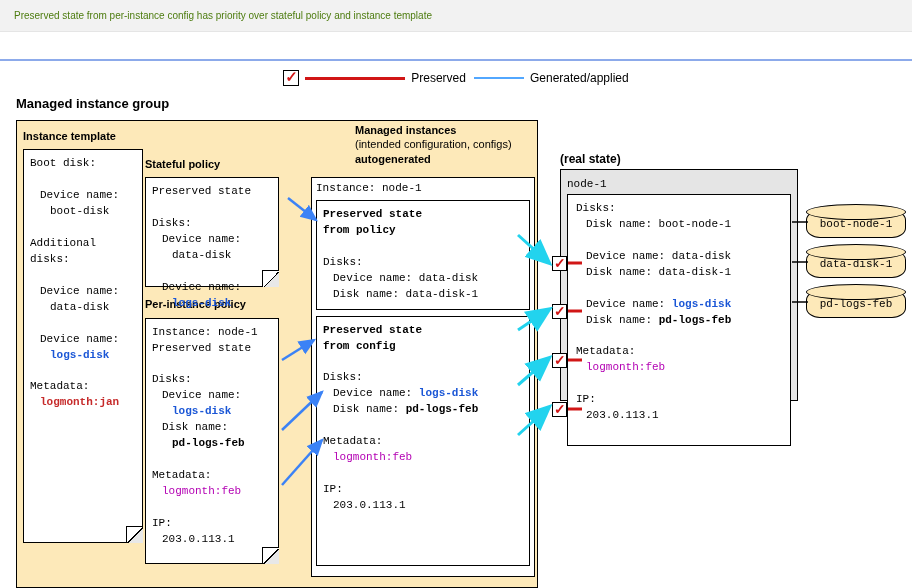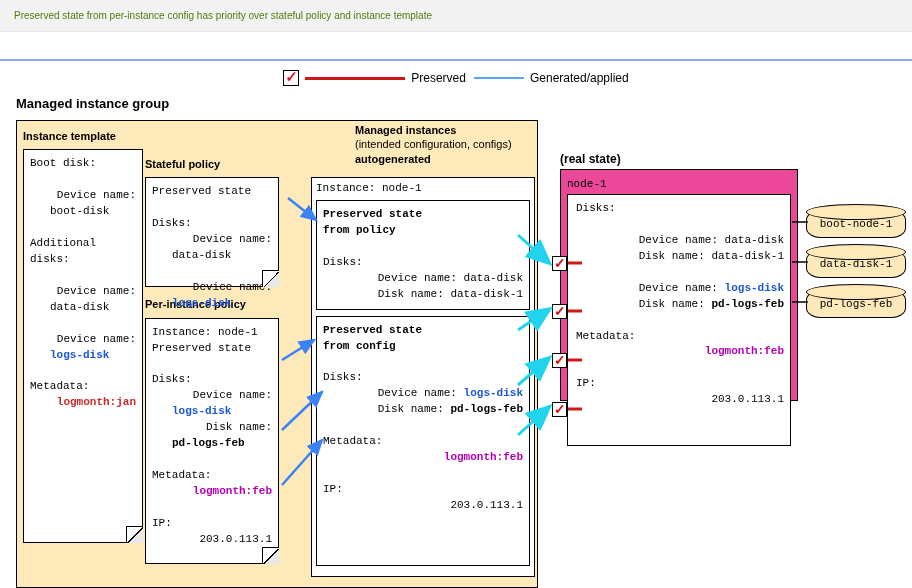--- a/index.html
+++ b/index.html
@@ -69,23 +69,23 @@
     content: "";
     position: absolute;
     right: -1px; bottom: -1px;
     width: 16px; height: 16px;
     background: linear-gradient(135deg, #fff 0 50%, #000 50% 54%, #e8e8e8 54% 100%);
     border-top: 1px solid #000;
     border-left: 1px solid #000;
   }
   .blue { color: #1a56d6; font-weight: bold; }
   .red  { color: #c62a2a; font-weight: bold; }
-  .mag  { color: #b300b3; font-weight: bold; }
+  .mag  { color: #b300b3; font-weight: normal; }
   .bold { font-weight: bold; }
-  .indent1 { padding-left: 10px; text-align: right; }
+  .indent1 { padding-left: 10px; }
   .indent2 { padding-left: 20px; }
 
   .inst-outer {
     position: absolute;
     left: 294px;
     top: 56px;
     width: 224px;
     height: 400px;
     border: 1px solid #000;
     background: #fff;
@@ -106,21 +106,21 @@
     font-weight: bold;
     font-family: "Courier New", Courier, monospace;
   }
 
   .vm-box {
     position: absolute;
     left: 560px;
     top: 129px;
     width: 238px;
     height: 232px;
-    background: #ec4899;
+    background: #e5e5e5;
     border: 1px solid #000;
     padding: 6px;
   }
   .vm-inner {
     background: #fff;
     border: 1px solid #000;
     font-family: "Courier New", Courier, monospace;
     font-size: 11px;
     line-height: 1.45;
     padding: 6px 6px 6px 8px;
@@ -332,20 +332,21 @@
 
   <div class="vm-label">
     <br>
     <span>(real state)</span>
   </div>
 
   <div class="vm-box">
     <span style="font-family:'Courier New',monospace;font-size:11px">node-1</span>
     <div class="vm-inner" style="height:252px">
       <div>Disks:</div>
+      <div class="indent1">Disk name: boot-node-1</div>
       <div>&nbsp;</div>
       <div class="indent1">Device name: data-disk</div>
       <div class="indent1">Disk name: data-disk-1</div>
       <div>&nbsp;</div>
       <div class="indent1">
         <span>Device name:</span>
         <span class="blue">logs-disk</span>
       </div>
       <div class="indent1">
         <span>Disk name:</span>

